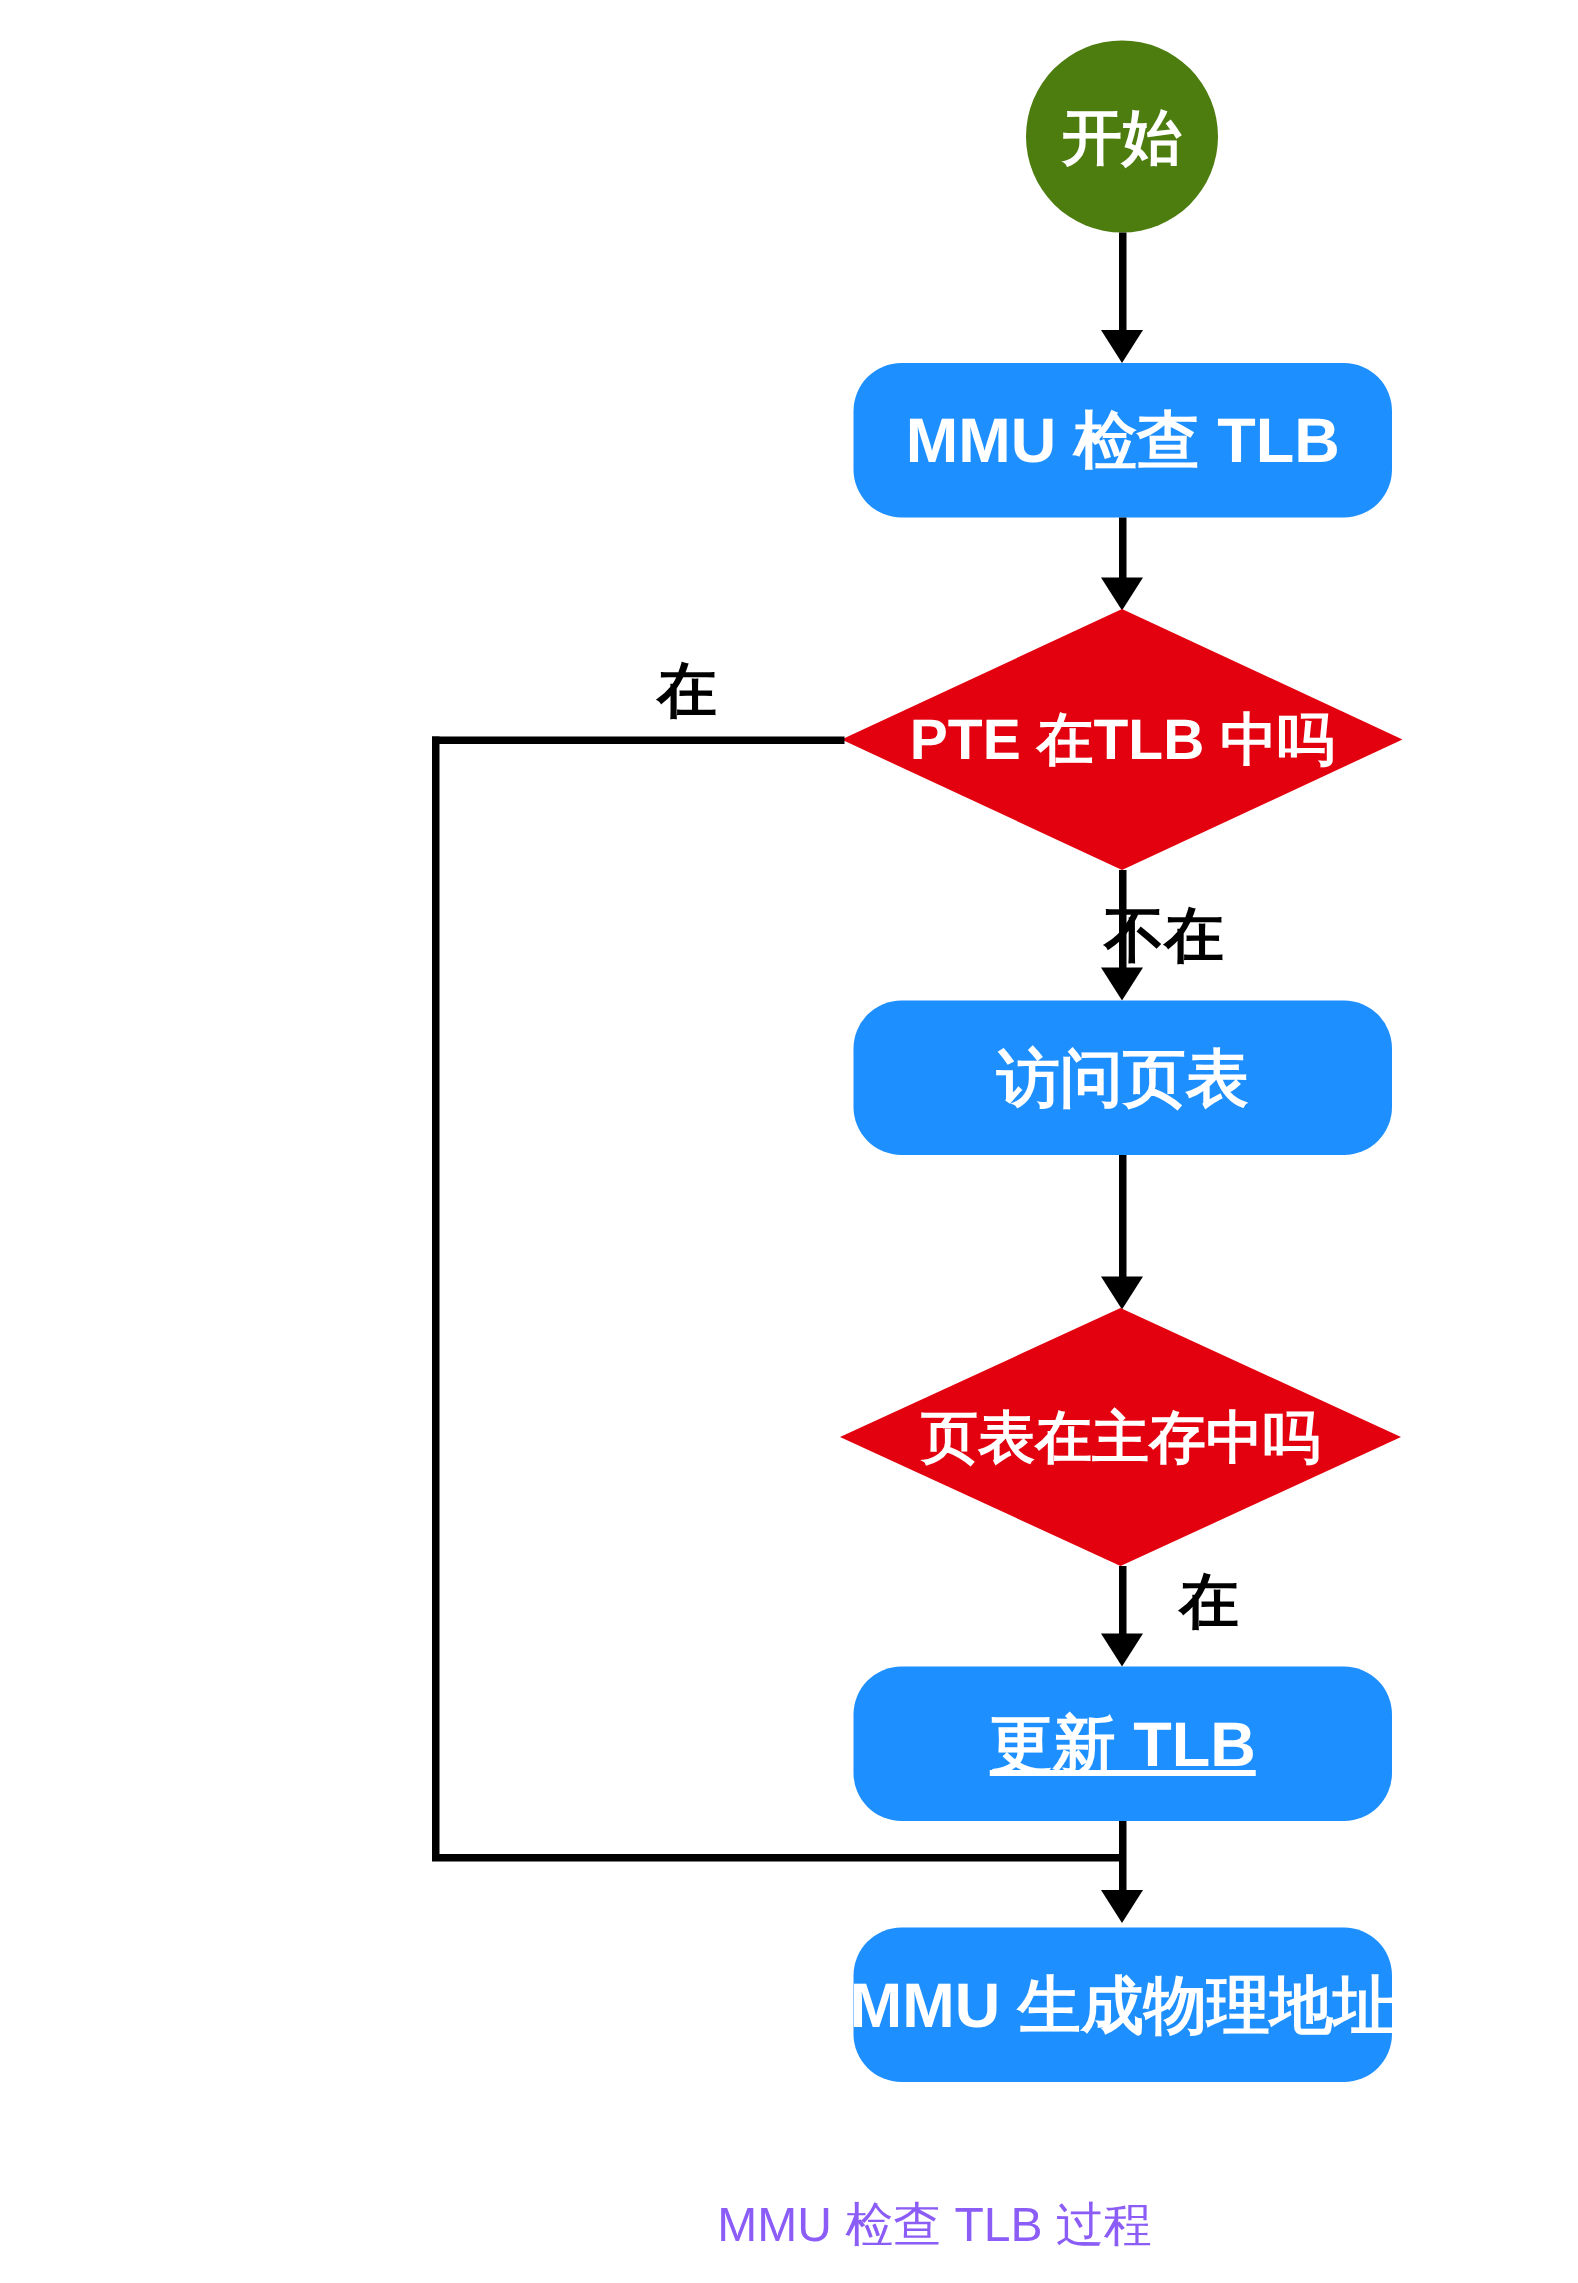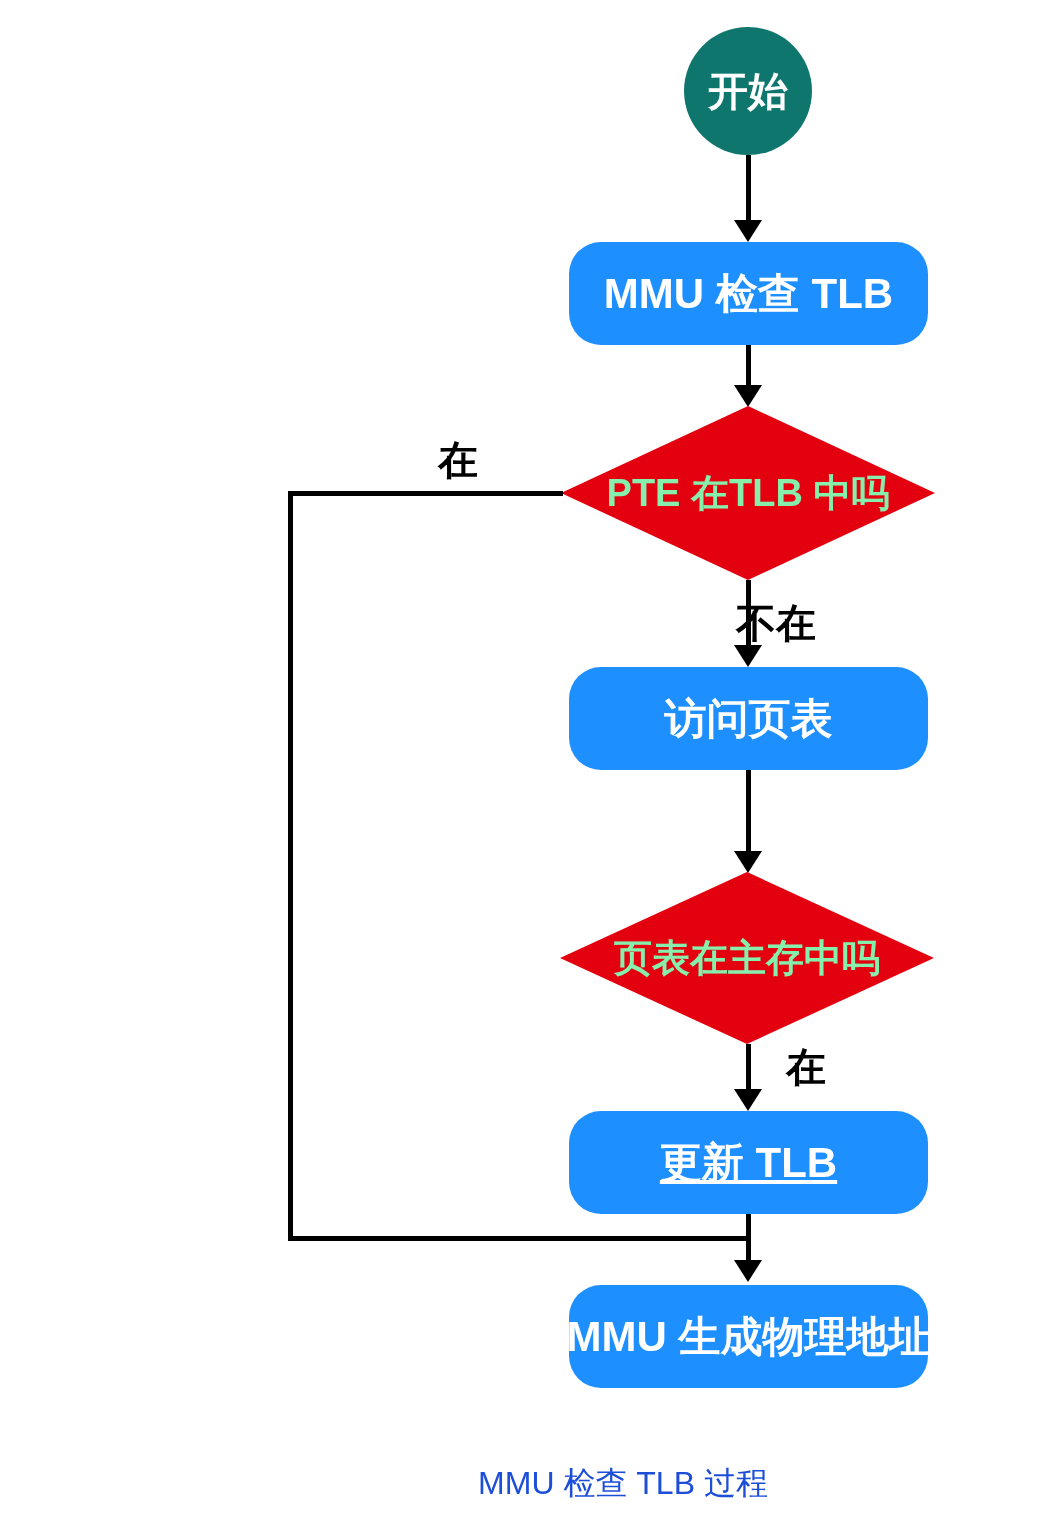--- a/index.html
+++ b/index.html
@@ -8,40 +8,40 @@
     width: 1052px;
     height: 1522px;
     background: #ffffff;
     font-family: "Liberation Sans", sans-serif;
     overflow: hidden;
   }
   .node-start {
     position: absolute;
     left: 684px; top: 27px;
     width: 128px; height: 128px;
-    background: #0f766e;
+    background: #4d7c0f;
     border-radius: 50%;
     color: #ffffff;
     font-size: 40px; font-weight: 700;
     display: flex; align-items: center; justify-content: center;
   }
   .node-process {
     position: absolute;
     width: 359px; height: 103px;
     background: #1e8fff;
     color: #ffffff;
     font-size: 42px; font-weight: 700;
     display: flex; align-items: center; justify-content: center;
     white-space: nowrap;
     border-radius: 32px;
   }
   .node-decision {
     position: absolute;
     background: #e3000f;
-    color: #86efac;
+    color: #ffffff;
     font-size: 38px; font-weight: 700;
     display: flex; align-items: center; justify-content: center;
     text-align: center;
     clip-path: polygon(50% 0%, 100% 50%, 50% 100%, 0% 50%);
     white-space: nowrap;
   }
   .vline { position: absolute; width: 5px; background: #000000; }
   .hline { position: absolute; height: 5px; background: #000000; }
   .arrowhead-down {
     position: absolute;
@@ -54,21 +54,21 @@
     position: absolute;
     color: #000000;
     font-size: 40px; font-weight: 700;
     white-space: nowrap;
   }
   .caption {
     position: absolute;
     left: 223px; top: 1462px;
     width: 800px;
     text-align: center;
-    color: #1d4ed8;
+    color: #8b5cf6;
     font-size: 32px; font-weight: 400;
     white-space: nowrap;
   }
 </style>
 </head>
 <body>
 
 <div class="canvas">
 
   <div class="node-start">

